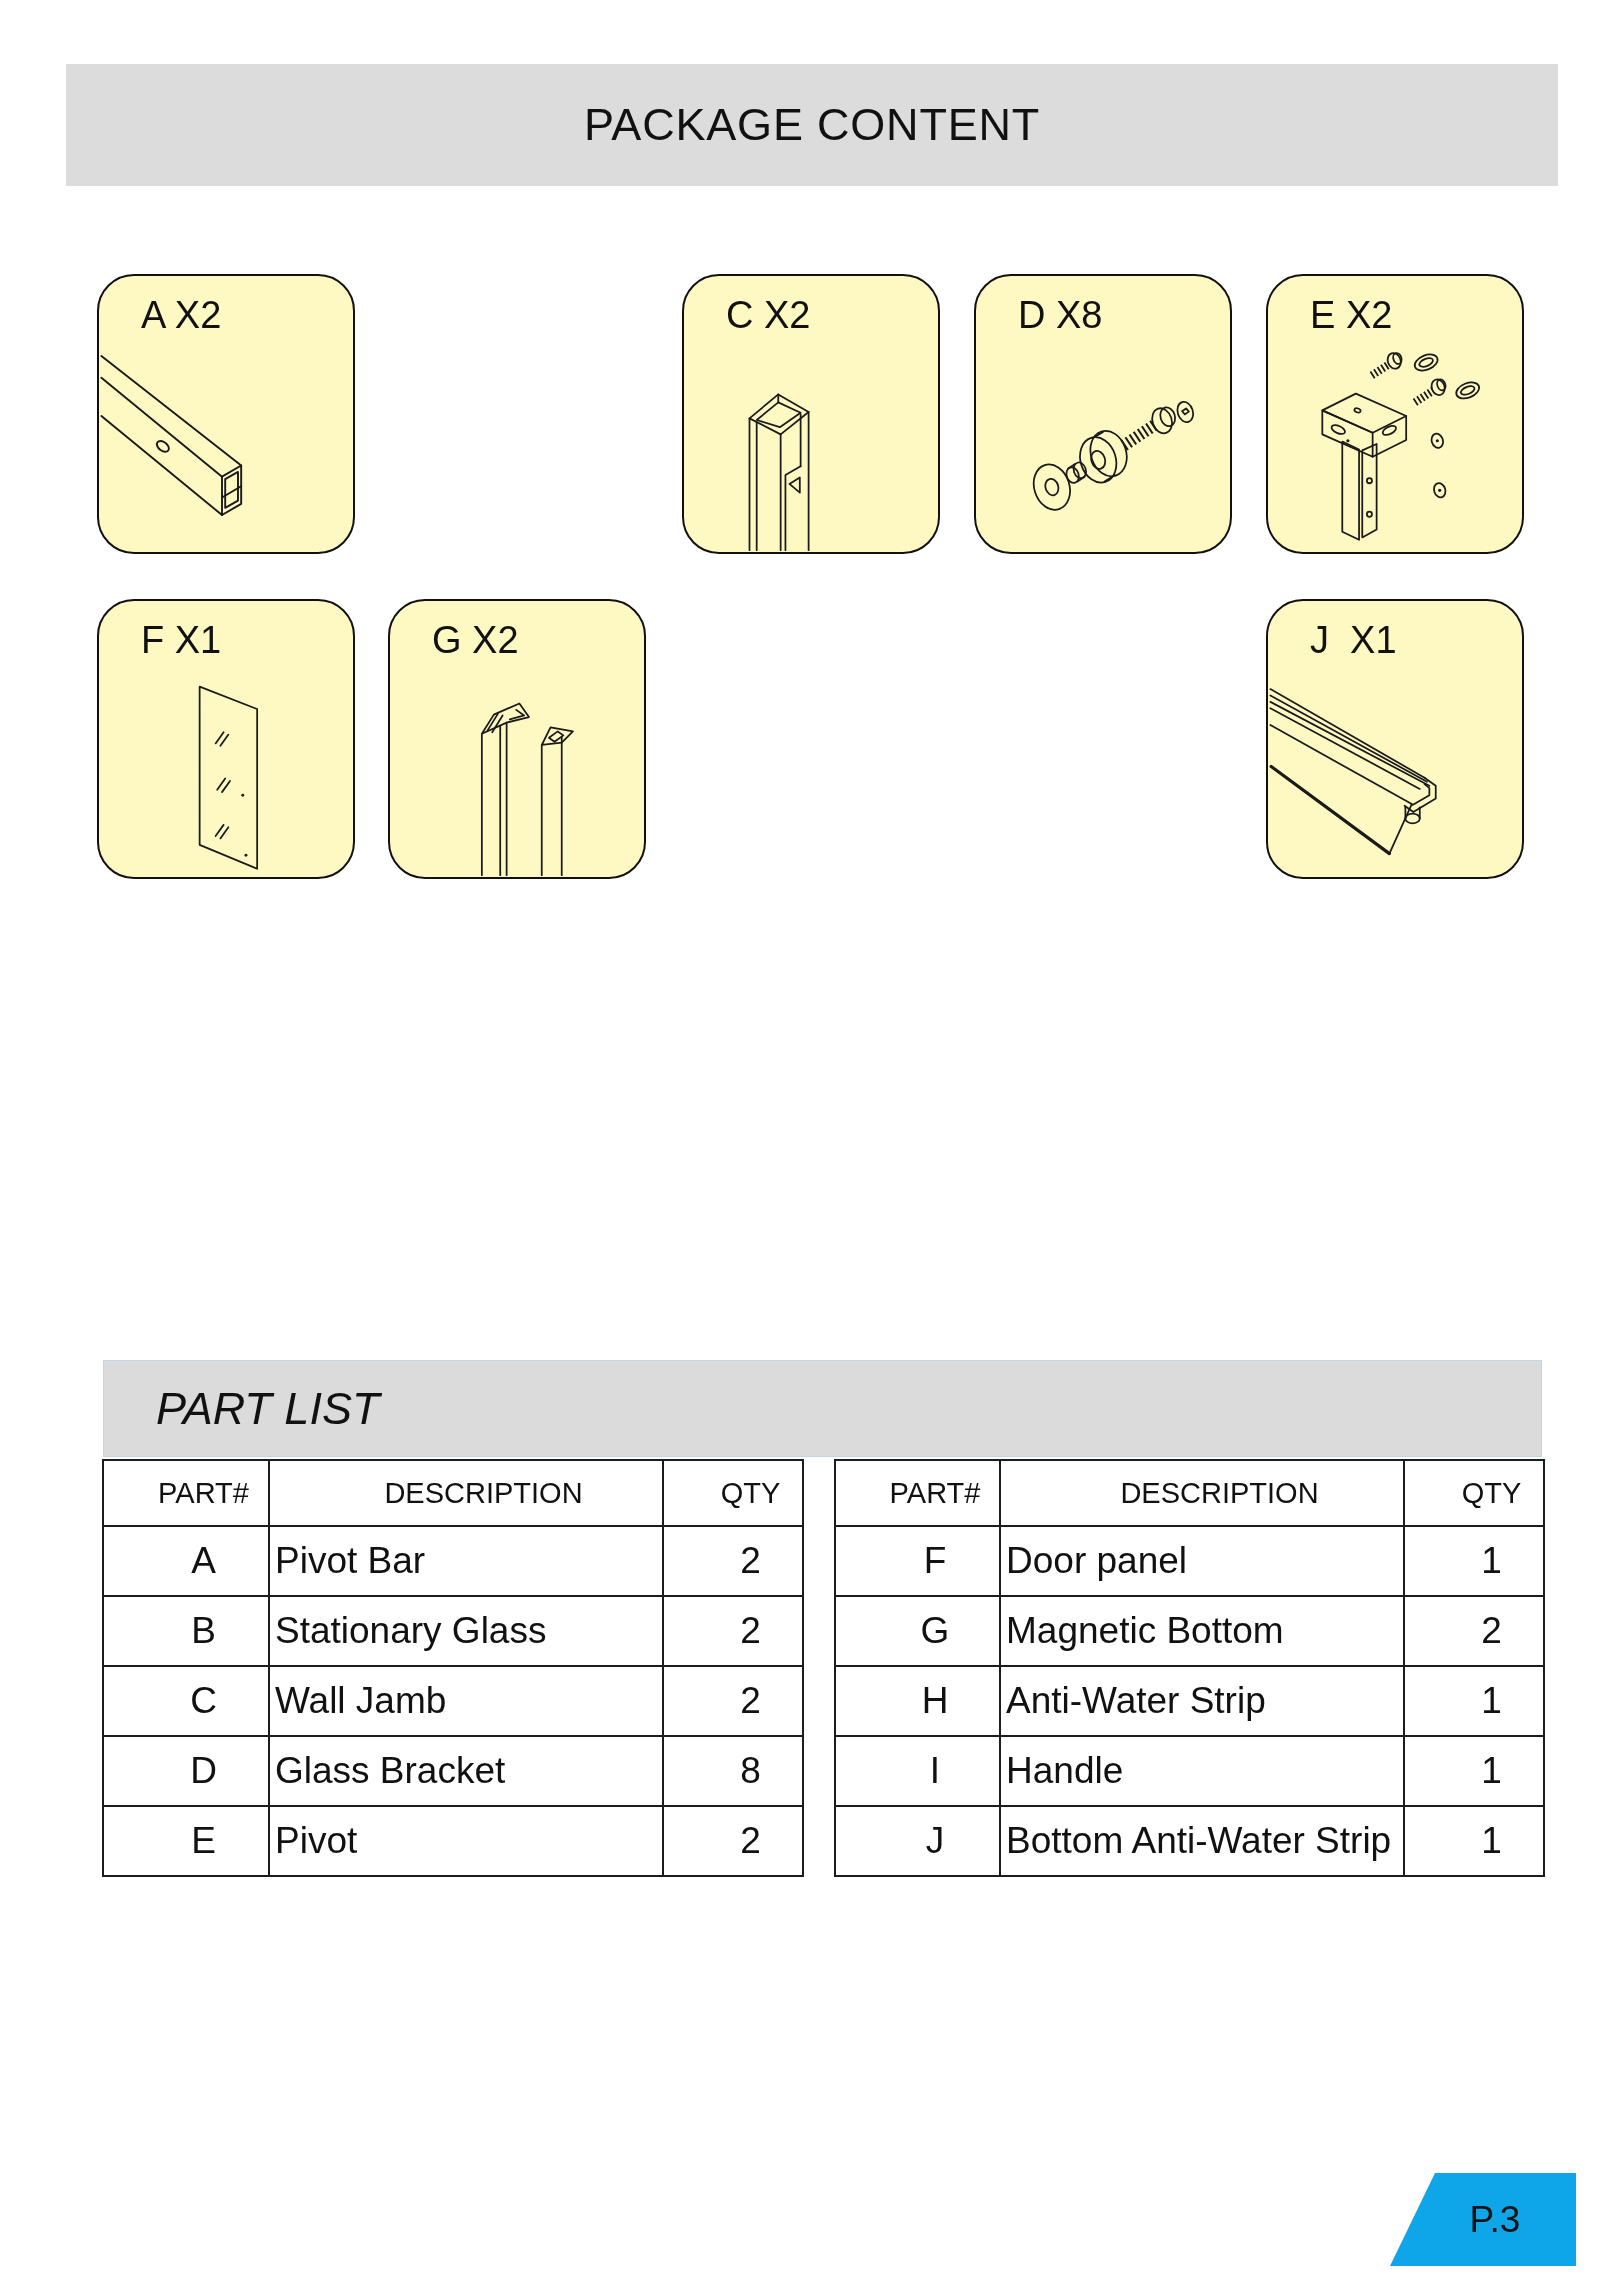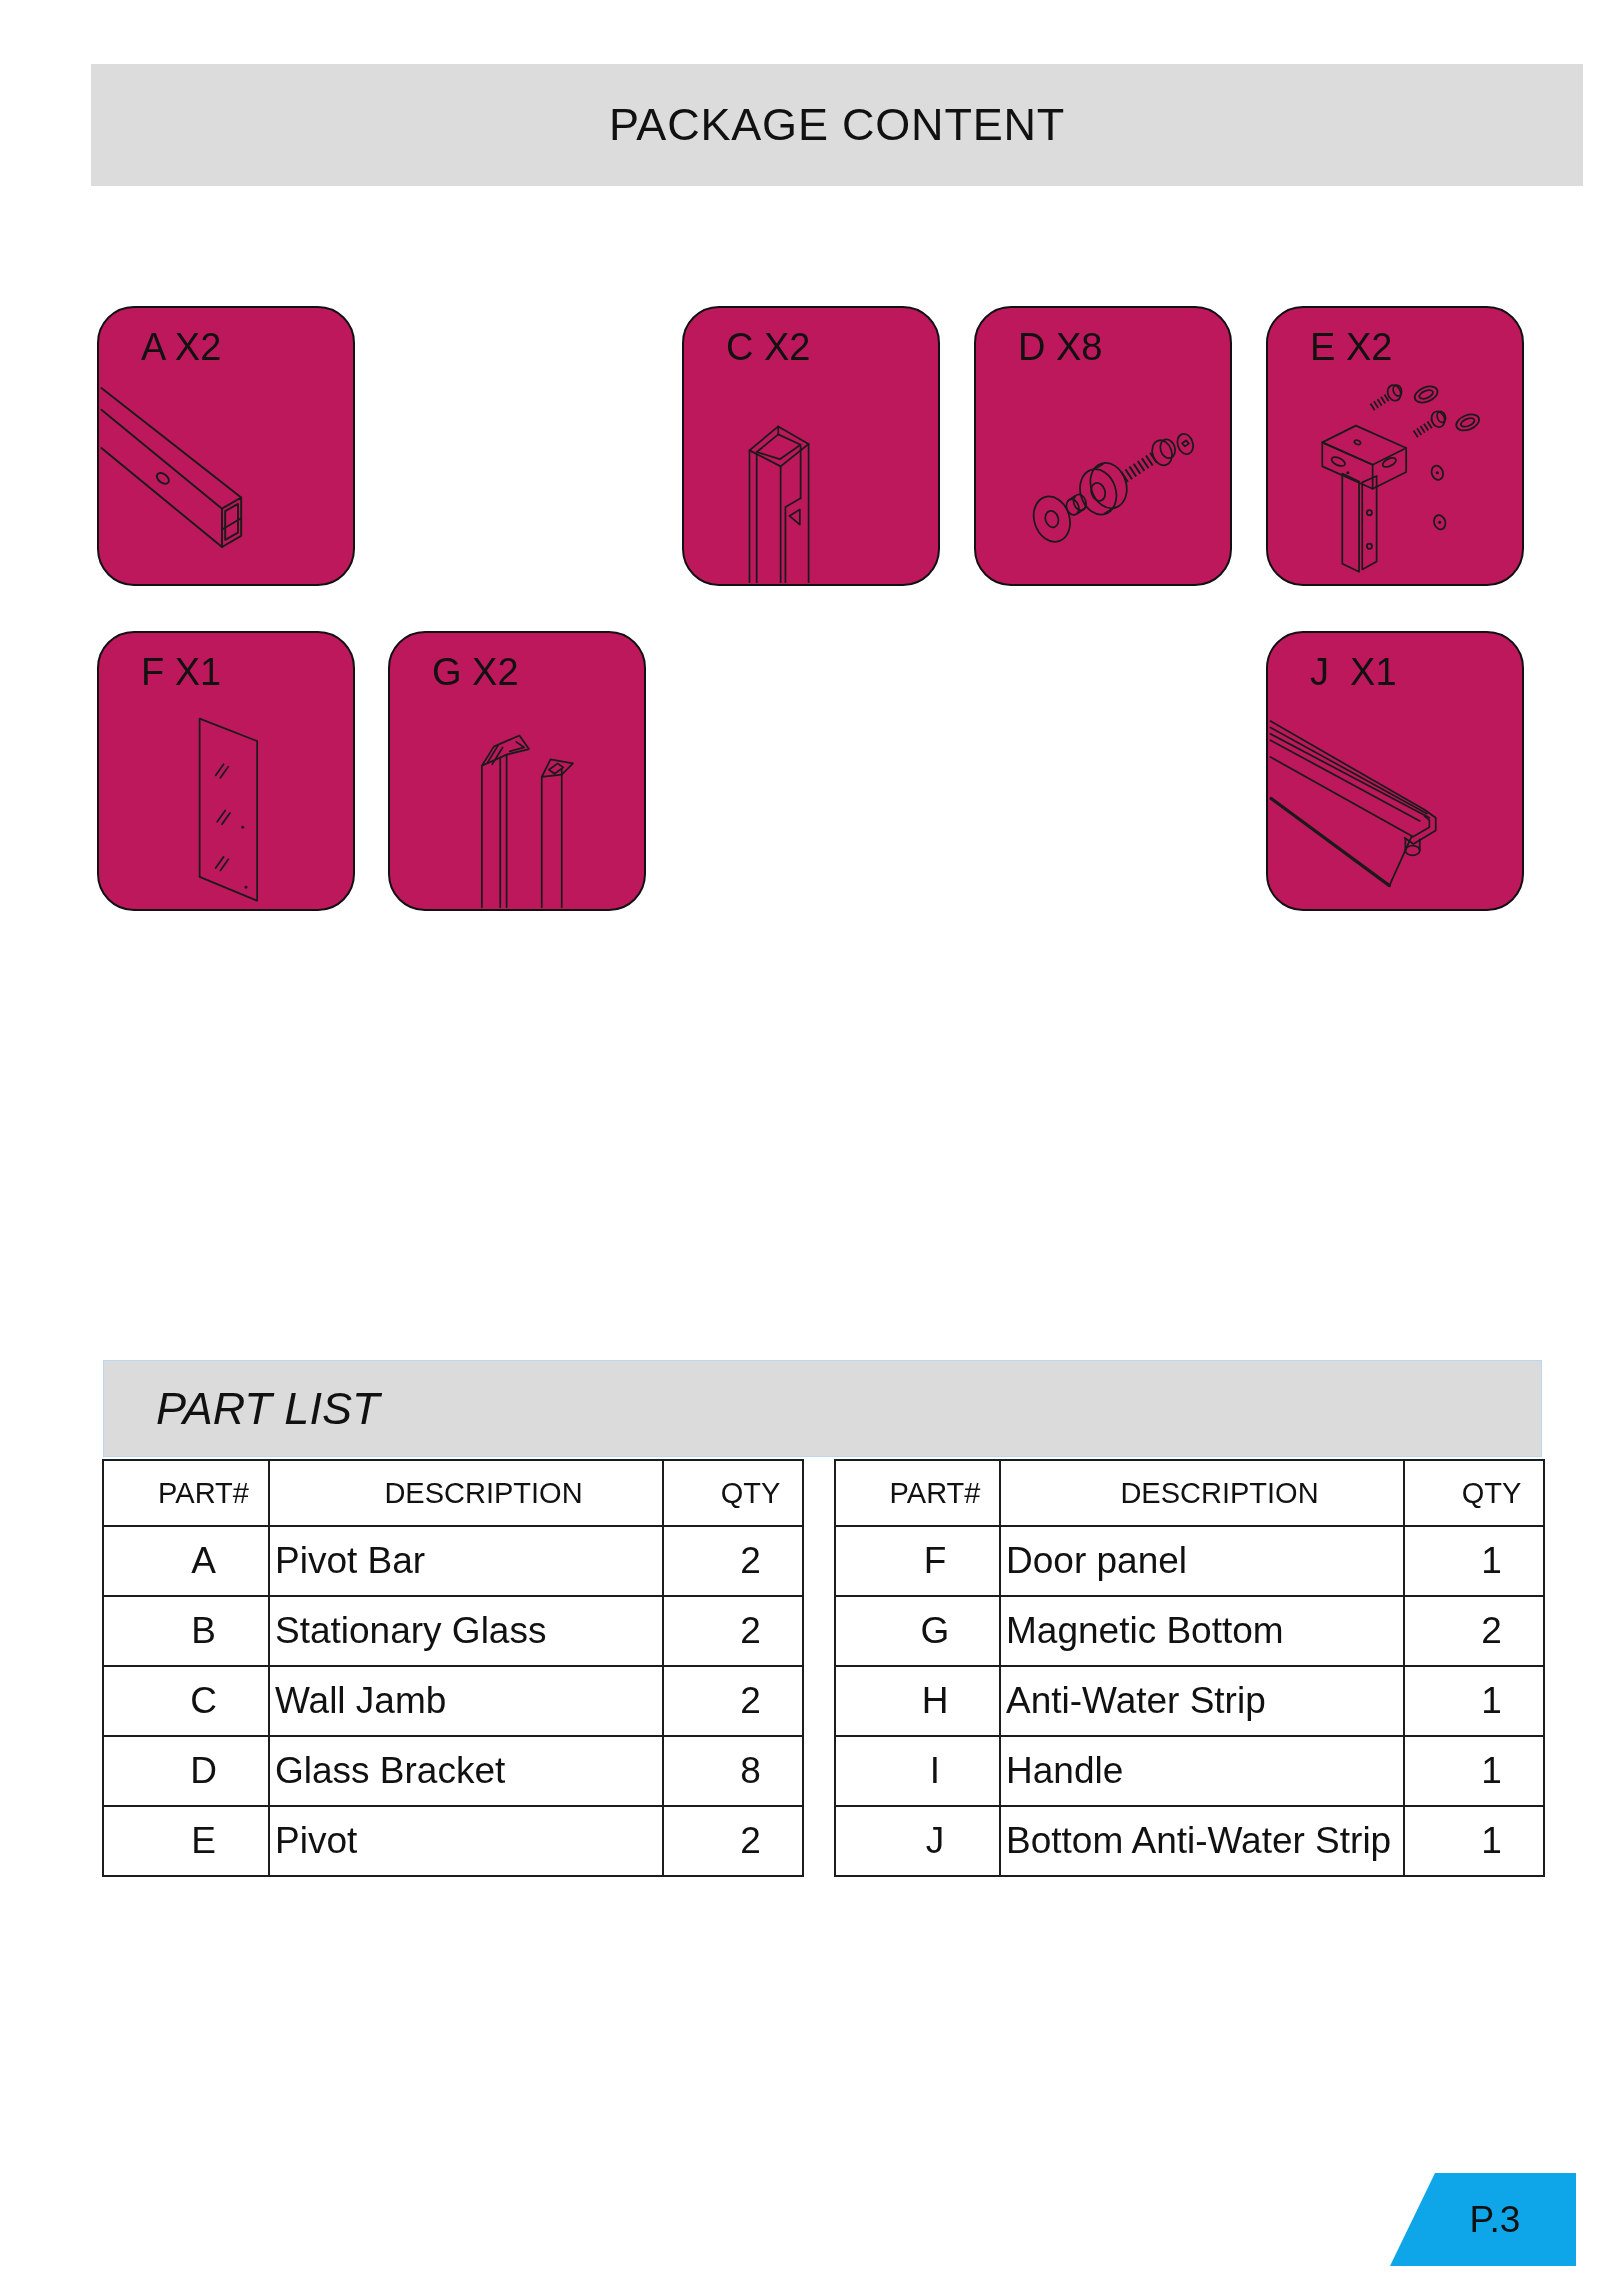--- a/index.html
+++ b/index.html
@@ -3,28 +3,28 @@
 <meta charset="utf-8">
 <style>
   html,body{margin:0;padding:0;background:#ffffff;}
   .page{position:relative;width:1623px;height:2295px;background:#ffffff;
         font-family:"Liberation Sans",sans-serif;color:#111;overflow:hidden;}
 
   
   .band{position:absolute;background:#dcdcdc;box-sizing:border-box;}
   .title-band{left:66px;top:64px;width:1492px;height:122px;
               display:flex;align-items:center;justify-content:center;
-              font-size:45px;letter-spacing:0.8px;margin-left:25px;}
+              font-size:45px;letter-spacing:0.8px;}
   .partlist-band{left:103px;top:1360px;width:1439px;height:97px;
                  border:1.6px solid #bdd7ee;background:#dbdbdb;
                  display:flex;align-items:center;padding-left:52px;font-size:45px;font-style:italic;}
 
   
   .pbox{position:absolute;width:258px;height:280px;border:2.4px solid #111;
-        border-radius:37px;background:#be185d;box-sizing:border-box;margin-top:32px;}
+        border-radius:37px;background:#fef9c3;box-sizing:border-box;}
   .pbox-label{position:absolute;left:42px;top:18px;font-size:38px;white-space:pre;color:#111;}
   .pbox svg{position:absolute;left:0;top:0;width:100%;height:100%;}
 
   
   .ptable{position:absolute;top:1459px;border-collapse:collapse;table-layout:fixed;background:#fff;}
   .t-left{left:102px;width:700px;}
   .t-right{left:834px;width:709px;}
   .ptable th,.ptable td{border:2.4px solid #1c1c1c;font-weight:normal;overflow:hidden;padding-left:36px;}
   .ptable th{height:62px;font-size:29px;text-align:center;}
   .ptable td{height:66px;font-size:37px;}

